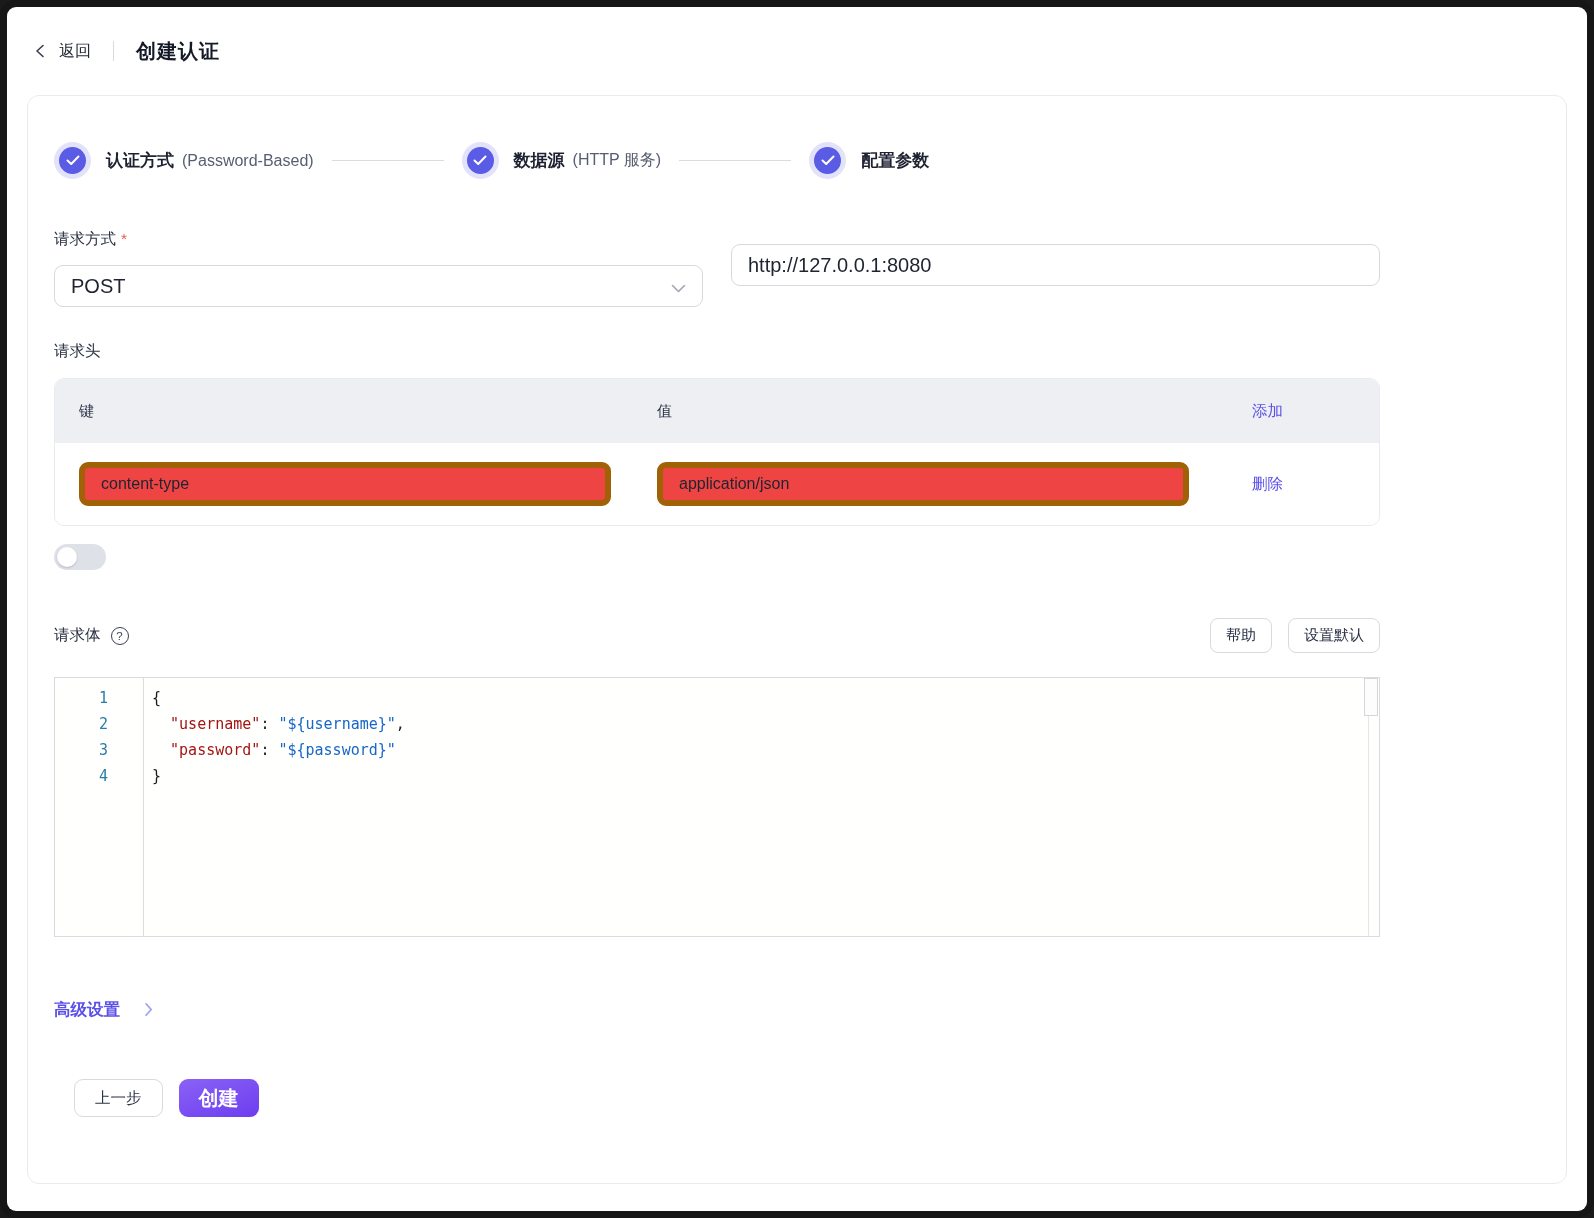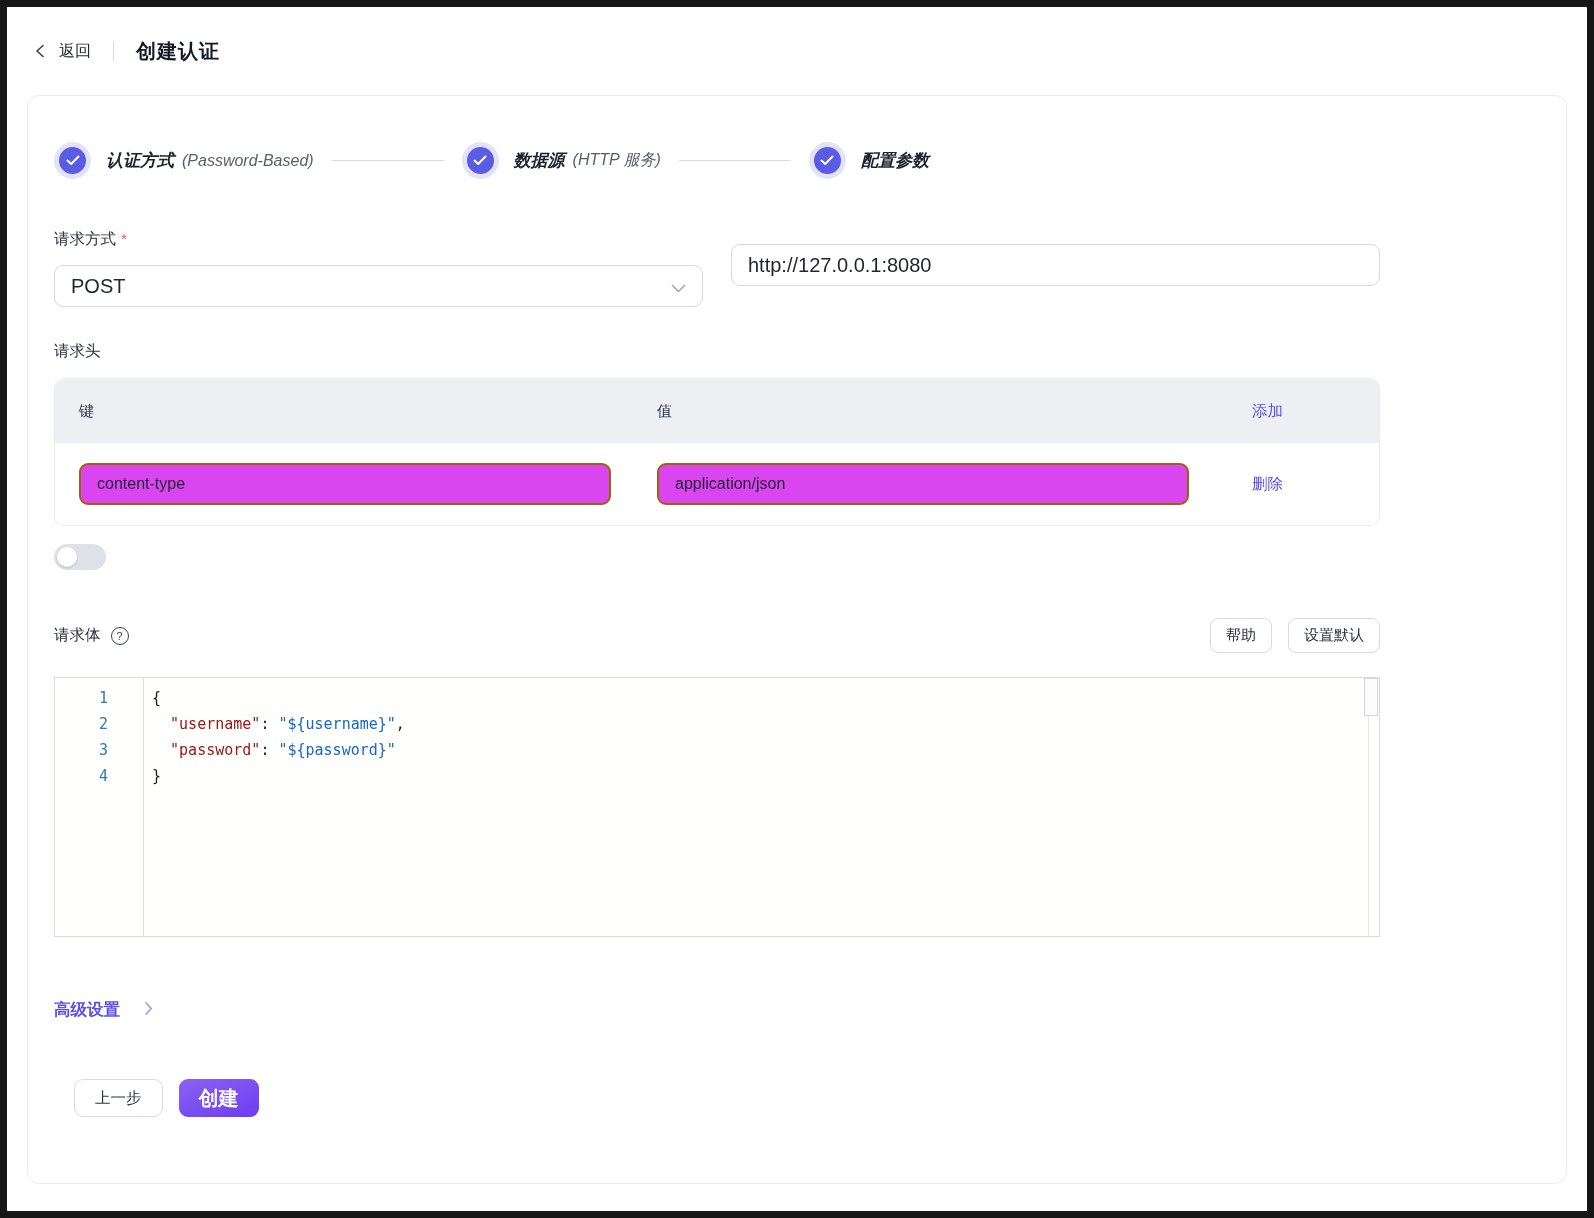--- a/index.html
+++ b/index.html
@@ -1,21 +1,21 @@
 <!DOCTYPE html>
 <html><head>
 <meta charset="utf-8">
 <style>
   * { box-sizing: border-box; }
   html,body { margin:0; padding:0; background:#1a1a1a; }
   body { font-family: "Liberation Sans", "DejaVu Sans", sans-serif; }
 
   .frame {
     width:1594px; height:1218px;
-    border:7px solid #161616; border-radius:2px;
+    border:7px solid #161616; border-radius:16px;
     background:#ffffff; overflow:hidden;
   }
   .page { width:100%; height:100%; background:#fff; }
 
   
   .topbar {
     height:88px; display:flex; align-items:center; padding:0 26px;
   }
   .back-group { display:flex; align-items:center; gap:12px; cursor:pointer; }
   .back-chevron { display:flex; align-items:center; }
@@ -26,21 +26,21 @@
   
   .card {
     margin:0 20px; height:1089px;
     border:1px solid #e9ebf0; border-radius:12px;
     padding:30px 26px 28px 26px;
     background:#fff;
   }
   .content { width:1326px; }
 
   
-  .stepper { display:flex; align-items:center; margin-top:16px;font-style:italic; }
+  .stepper { display:flex; align-items:center; margin-top:16px; }
   .step { display:flex; align-items:center; cursor:pointer; }
   .step-circle {
     width:27px; height:27px; border-radius:50%;
     background:#5a5ce6; box-shadow:0 0 0 5px #e2e2fa;
     display:flex; align-items:center; justify-content:center;
     margin:5px 5px 5px 5px; flex:none;
   }
   .step-label { margin-left:15px; font-size:17px; font-weight:700; color:#1d2230; white-space:nowrap; }
   .step-sub { margin-left:8px; font-size:16px; color:#565e6f; white-space:nowrap; }
   .step-sub:empty { display:none; }
@@ -63,22 +63,22 @@
   .section-label { margin-top:34px; font-size:15.5px; color:#2a3142; }
   .headers-table { margin-top:16px; border:1px solid #e9ebf0; border-radius:10px; overflow:hidden; }
   .ht-head, .ht-row {
     display:grid; grid-template-columns:1fr 1fr 120px; column-gap:46px;
     padding:0 24px; align-items:center;
   }
   .ht-head { height:64px; background:#edeff3; }
   .ht-col { font-size:15px; color:#2b3345; }
   .ht-row { height:82px; background:#fff; }
   .ht-input {
-    height:42px; width:100%; border:2px solid #a16207; border-radius:9px;
-    padding:16px 16px; font-size:16px; color:#1f2430; outline:none; background:#d946ef;
+    height:42px; width:100%; border:6px solid #a16207; border-radius:9px;
+    padding:16px 16px; font-size:16px; color:#1f2430; outline:none; background:#ef4444;
     font-family:"Liberation Sans","DejaVu Sans",sans-serif;
   }
   .table-link { font-size:15.5px; color:#5a4fe8; cursor:pointer; padding-left:17px; }
 
   
   .tls-label { margin-top:42px; }
   .toggle {
     margin-top:18px; width:52px; height:26px; border-radius:13px;
     background:#dfe1e8; position:relative; cursor:pointer;
   }
@@ -124,21 +124,21 @@
   .seg { white-space:pre; }
   .seg.key { color:#a31515; }
   .seg.val { color:#1766c9; }
   .editor-vline { position:absolute; top:0; bottom:0; right:10px; border-left:1px solid #e5e6ea; }
   .editor-scrollbox {
     position:absolute; top:0; right:1px; width:14px; height:38px;
     border:1px solid #d4d6da; background:#fdfdfe;
   }
 
   
-  .advanced { margin-top:62px; display:flex; align-items:flex-end; gap:24px; cursor:pointer; width:fit-content;font-family:Liberation Mono, monospace; }
+  .advanced { margin-top:62px; display:flex; align-items:flex-end; gap:24px; cursor:pointer; width:fit-content; }
   .advanced-label { font-size:16.5px; font-weight:700; color:#5a4fe8; }
   .footer { margin-top:58px; display:flex; gap:16px; align-items:center;margin-left:20px; }
   .prev-btn {
     height:38px; padding:0 20px; border:1px solid #d8dade; border-radius:9px;
     background:#fff; font-size:15.5px; color:#2b3245; cursor:pointer;
     font-family:"Liberation Sans","DejaVu Sans",sans-serif;
   }
   .create-btn {
     height:38px; padding:0 20px; border:none; border-radius:9px;
     background:linear-gradient(160deg,#8a62f5 0%,#6c3df0 100%);

